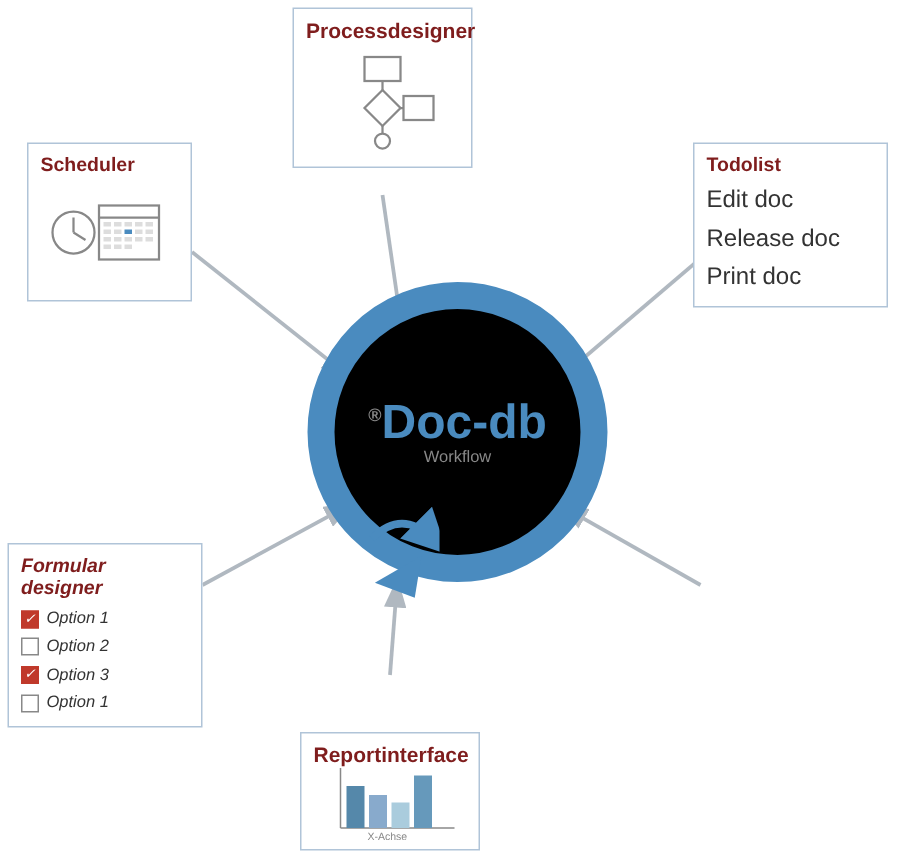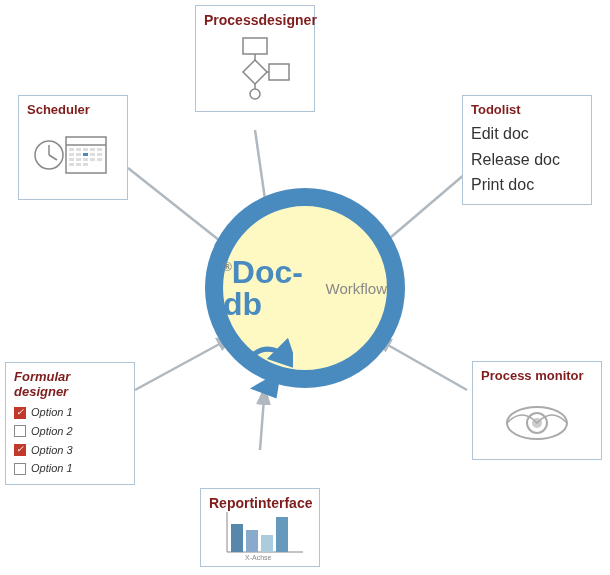--- a/index.html
+++ b/index.html
@@ -22,24 +22,25 @@
     .center-circle {
       position: absolute;
       width: 200px;
       height: 200px;
       border-radius: 50%;
       border: 18px solid #4a8bbf;
       top: 50%;
       left: 50%;
       transform: translate(-50%, -50%);
       display: flex;
-      flex-direction: row;
+      flex-direction: column;
       align-items: center;
       justify-content: center;
-      background: #fef9c3;
+      background: #000000;
+      text-decoration: underline;
     }
 
     
     .center-circle::after {
       content: '';
       position: absolute;
       bottom: -30px;
       left: 30px;
       width: 0;
       height: 0;
@@ -54,21 +55,21 @@
       font-weight: bold;
       color: #4a8bbf;
       line-height: 1;
     }
     .circle-brand sup {
       font-size: 12px;
       color: #888;
       vertical-align: super;
     }
     .circle-sub {
-      font-size: 15px;
+      font-size: 11px;
       color: #888;
       margin-top: 2px;
     }
 
     
     .module-box {
       position: absolute;
       background: white;
       border: 1.5px solid #b0c4d8;
       padding: 6px 8px;
@@ -317,33 +318,20 @@
         <div class="checkbox checked">✓</div>
         <span>Option 3</span>
       </div>
       <div class="form-option">
         <div class="checkbox"></div>
         <span>Option 1</span>
       </div>
     </div>
   </div>
 
-  <div class="module-box module-process-monitor">
-    <div class="module-title">Process monitor</div>
-    <div class="eye-icon">
-      <svg width="80" height="50">
-
-        <ellipse cx="40" cy="28" rx="30" ry="16" fill="none" stroke="#aaa" stroke-width="2"></ellipse>
-        <circle cx="40" cy="28" r="10" fill="none" stroke="#aaa" stroke-width="2"></circle>
-        <circle cx="40" cy="28" r="5" fill="#ccc"></circle>
-
-        <path d="M 10 28 Q 25 12 40 28 Q 55 12 70 28" fill="none" stroke="#aaa" stroke-width="1.5"></path>
-      </svg>
-    </div>
-  </div>
 
   <div class="module-box module-reportinterface">
     <div class="module-title">Reportinterface</div>
     <div class="report-chart">
       <svg width="90" height="50">
 
         <line x1="12" y1="2" x2="12" y2="42" stroke="#888" stroke-width="1"></line>
 
         <line x1="12" y1="42" x2="88" y2="42" stroke="#888" stroke-width="1"></line>
 

